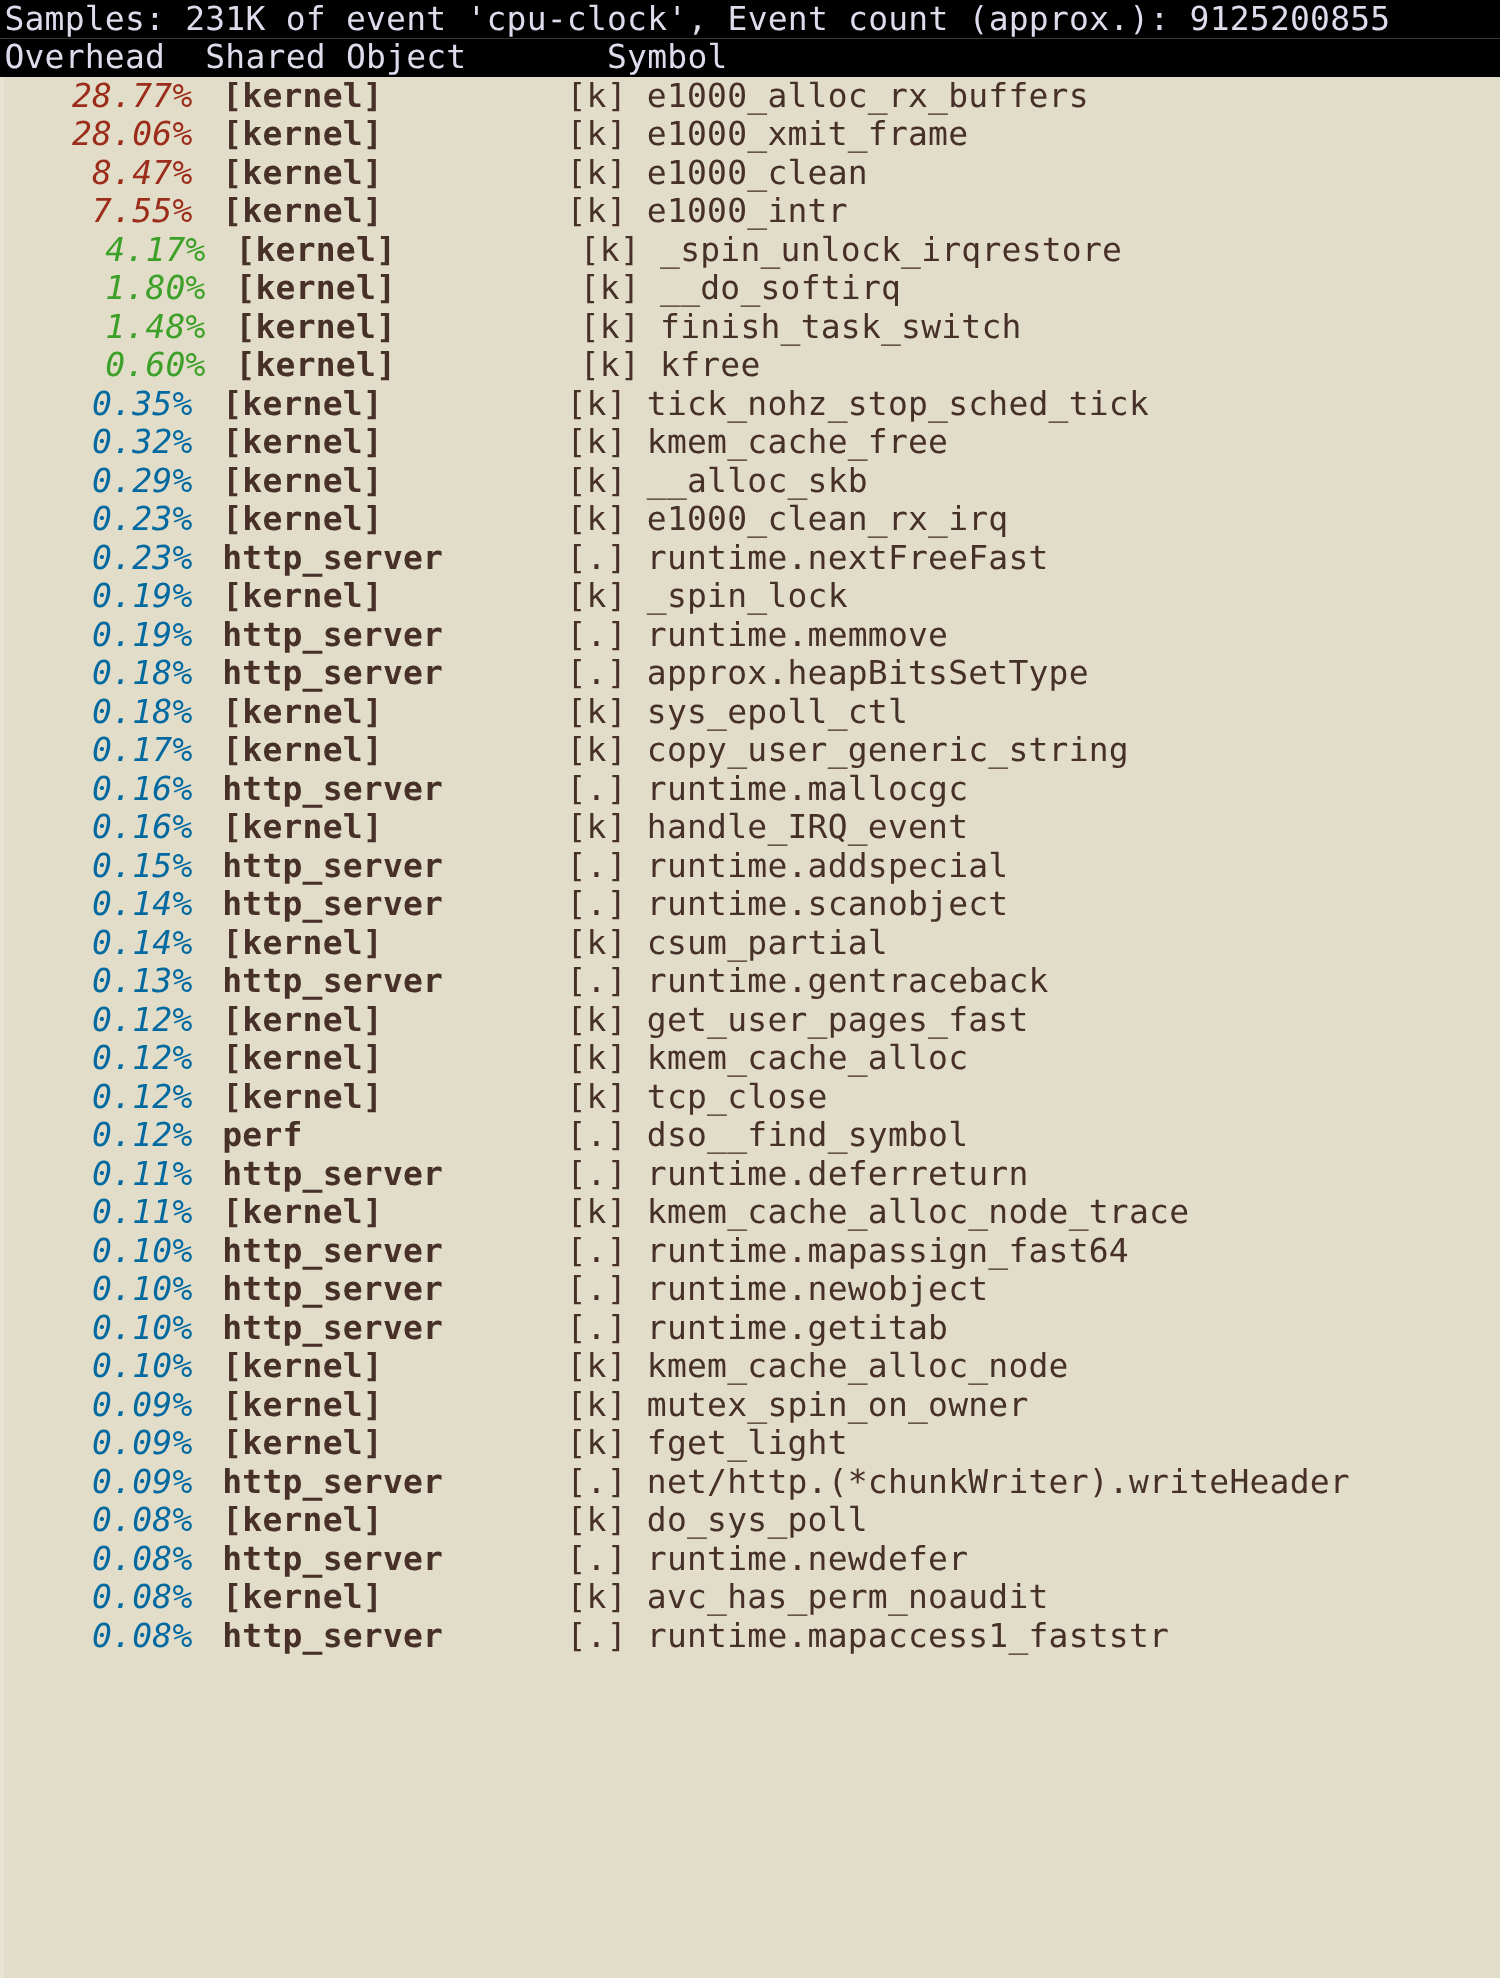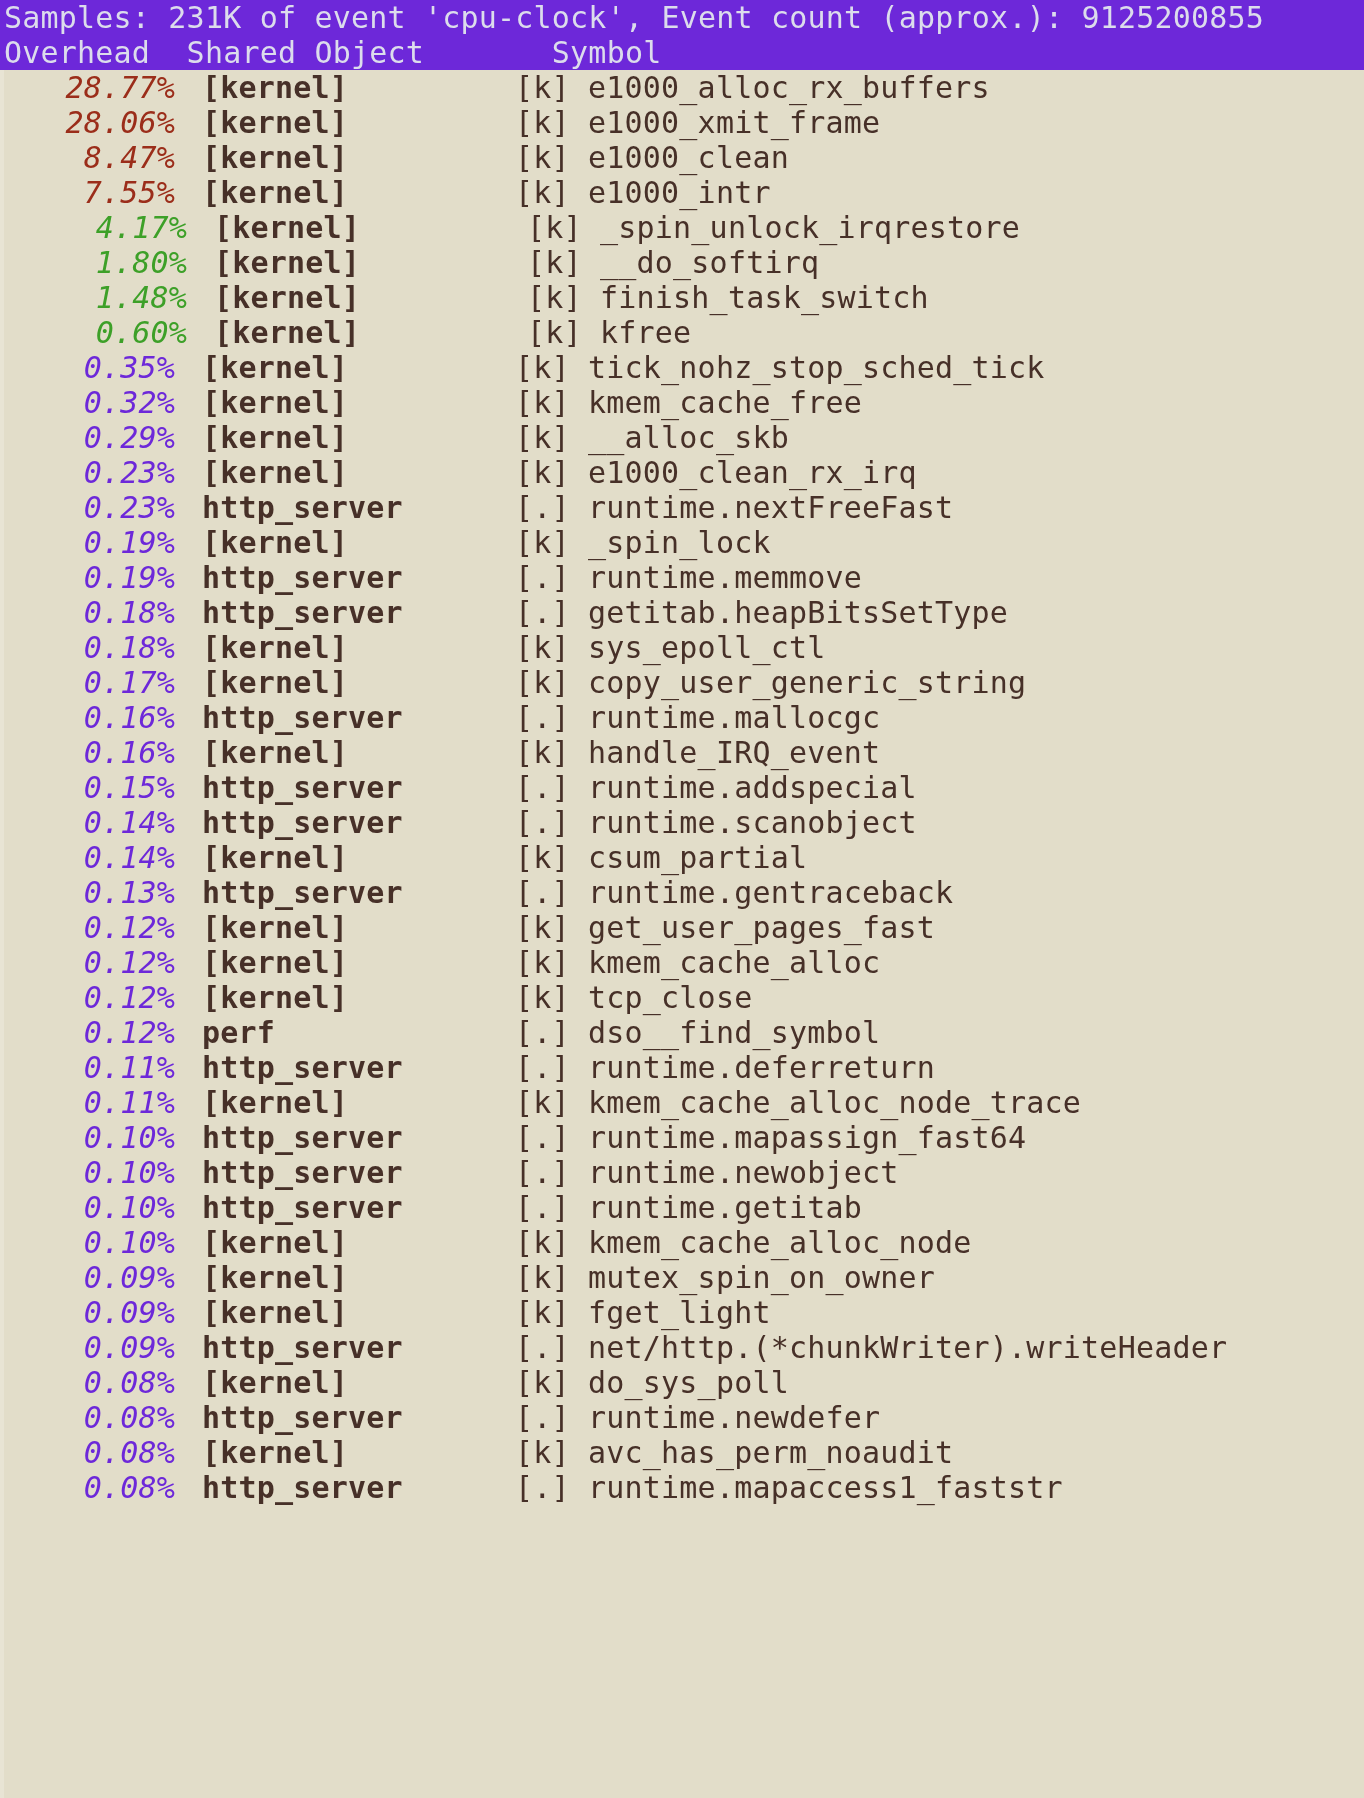--- a/index.html
+++ b/index.html
@@ -29,21 +29,21 @@
     height: 1798px;
     background: #e8e4d4;
   }
   .header-block {
     position: absolute;
     left: 0;
     top: 0;
     width: 1364px;
   }
   .hdr-line {
-    background: #6d28d9;
+    background: #000000;
     color: #dcdcec;
     font-size: 30px;
     line-height: 35px;
     height: 35px;
     white-space: pre;
     padding-left: 4px;
     box-sizing: border-box;
     letter-spacing: 0.2px;
   }
 
@@ -76,21 +76,21 @@
     padding-left: 27px;
     box-sizing: border-box;
     font-weight: bold;
   }
   .col-sym {
     display: inline-block;
     white-space: pre;
   }
   .pct-hot { color: #9b2d1a; }
   .pct-warm { color: #3da028; margin-left: 12px; }
-  .pct-cold { color: #6d28d9; text-align: right; }
+  .pct-cold { color: #0369a1; text-align: right; }
 </style>
 </head>
 <body>
 
 <div id="terminal">
 
   <div class="left-gutter"></div>
 
   <div class="header-block">
     <div class="hdr-line">Samples: 231K of event 'cpu-clock', Event count (approx.): 9125200855</div>
@@ -106,21 +106,21 @@
       <div class="row"><span class="col-overhead pct-warm">1.80%</span><span class="col-dso">[kernel]</span><span class="col-sym">[k] __do_softirq</span></div>
       <div class="row"><span class="col-overhead pct-warm">1.48%</span><span class="col-dso">[kernel]</span><span class="col-sym">[k] finish_task_switch</span></div>
       <div class="row"><span class="col-overhead pct-warm">0.60%</span><span class="col-dso">[kernel]</span><span class="col-sym">[k] kfree</span></div>
       <div class="row"><span class="col-overhead pct-cold">0.35%</span><span class="col-dso">[kernel]</span><span class="col-sym">[k] tick_nohz_stop_sched_tick</span></div>
       <div class="row"><span class="col-overhead pct-cold">0.32%</span><span class="col-dso">[kernel]</span><span class="col-sym">[k] kmem_cache_free</span></div>
       <div class="row"><span class="col-overhead pct-cold">0.29%</span><span class="col-dso">[kernel]</span><span class="col-sym">[k] __alloc_skb</span></div>
       <div class="row"><span class="col-overhead pct-cold">0.23%</span><span class="col-dso">[kernel]</span><span class="col-sym">[k] e1000_clean_rx_irq</span></div>
       <div class="row"><span class="col-overhead pct-cold">0.23%</span><span class="col-dso">http_server</span><span class="col-sym">[.] runtime.nextFreeFast</span></div>
       <div class="row"><span class="col-overhead pct-cold">0.19%</span><span class="col-dso">[kernel]</span><span class="col-sym">[k] _spin_lock</span></div>
       <div class="row"><span class="col-overhead pct-cold">0.19%</span><span class="col-dso">http_server</span><span class="col-sym">[.] runtime.memmove</span></div>
-      <div class="row"><span class="col-overhead pct-cold">0.18%</span><span class="col-dso">http_server</span><span class="col-sym">[.] getitab.heapBitsSetType</span></div>
+      <div class="row"><span class="col-overhead pct-cold">0.18%</span><span class="col-dso">http_server</span><span class="col-sym">[.] approx.heapBitsSetType</span></div>
       <div class="row"><span class="col-overhead pct-cold">0.18%</span><span class="col-dso">[kernel]</span><span class="col-sym">[k] sys_epoll_ctl</span></div>
       <div class="row"><span class="col-overhead pct-cold">0.17%</span><span class="col-dso">[kernel]</span><span class="col-sym">[k] copy_user_generic_string</span></div>
       <div class="row"><span class="col-overhead pct-cold">0.16%</span><span class="col-dso">http_server</span><span class="col-sym">[.] runtime.mallocgc</span></div>
       <div class="row"><span class="col-overhead pct-cold">0.16%</span><span class="col-dso">[kernel]</span><span class="col-sym">[k] handle_IRQ_event</span></div>
       <div class="row"><span class="col-overhead pct-cold">0.15%</span><span class="col-dso">http_server</span><span class="col-sym">[.] runtime.addspecial</span></div>
       <div class="row"><span class="col-overhead pct-cold">0.14%</span><span class="col-dso">http_server</span><span class="col-sym">[.] runtime.scanobject</span></div>
       <div class="row"><span class="col-overhead pct-cold">0.14%</span><span class="col-dso">[kernel]</span><span class="col-sym">[k] csum_partial</span></div>
       <div class="row"><span class="col-overhead pct-cold">0.13%</span><span class="col-dso">http_server</span><span class="col-sym">[.] runtime.gentraceback</span></div>
       <div class="row"><span class="col-overhead pct-cold">0.12%</span><span class="col-dso">[kernel]</span><span class="col-sym">[k] get_user_pages_fast</span></div>
       <div class="row"><span class="col-overhead pct-cold">0.12%</span><span class="col-dso">[kernel]</span><span class="col-sym">[k] kmem_cache_alloc</span></div>

